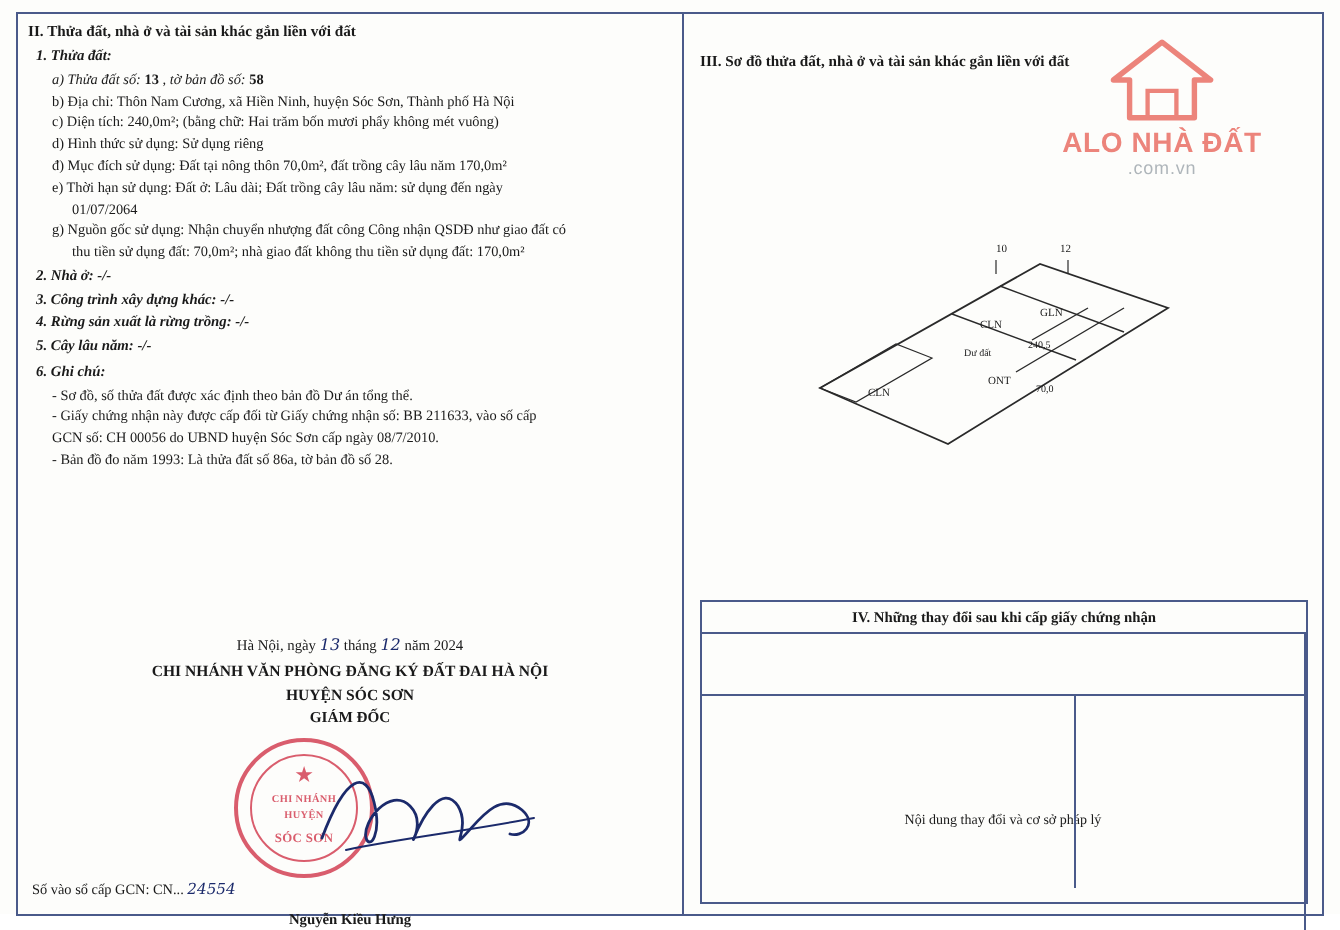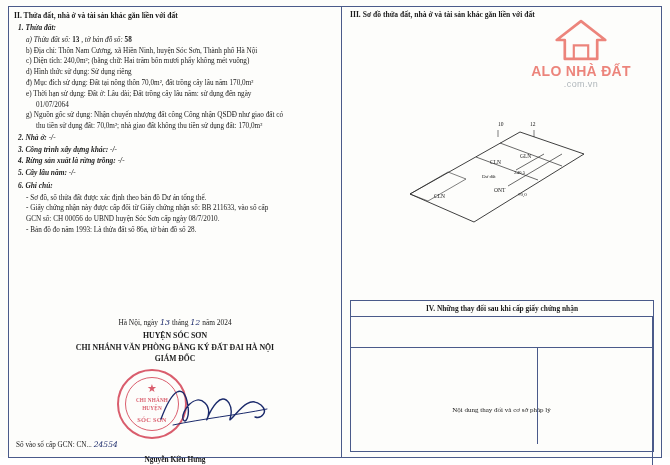--- a/index.html
+++ b/index.html
@@ -173,20 +173,21 @@
 
   
   .right-col {
     position: absolute;
     left: 350px; top: 10px;
     width: 305px;
   }
   .right-head {
     font-weight: bold;
     font-size: 7.6px;
+    margin-top: 16px;
   }
   .map-area {
     position: absolute;
     left: 348px; top: 26px;
     width: 312px; height: 250px;
   }
   .parcel-svg { display: block; }
 
   
   .watermark {
@@ -311,22 +312,22 @@
   </div>
 
   <div class="sign-block">
     <div class="sign-date">
       <span>Hà Nội, ngày</span>
       <span class="hand">13</span>
       <span>tháng</span>
       <span class="hand">12</span>
       <span>năm 2024</span>
     </div>
+    <div class="sign-org">CHI NHÁNH VĂN PHÒNG ĐĂNG KÝ ĐẤT ĐAI HÀ NỘI</div>
     <div class="sign-org">HUYỆN SÓC SƠN</div>
-    <div class="sign-org">CHI NHÁNH VĂN PHÒNG ĐĂNG KÝ ĐẤT ĐAI HÀ NỘI</div>
     <div class="sign-role">GIÁM ĐỐC</div>
 
     <div class="stamp-wrap">
       <div class="stamp">
         <div class="stamp-inner"></div>
         <div class="stamp-star">★</div>
         <div class="stamp-t1">CHI NHÁNH</div>
         <div class="stamp-t2">HUYỆN</div>
         <div class="stamp-t3">SÓC SƠN</div>
       </div>

